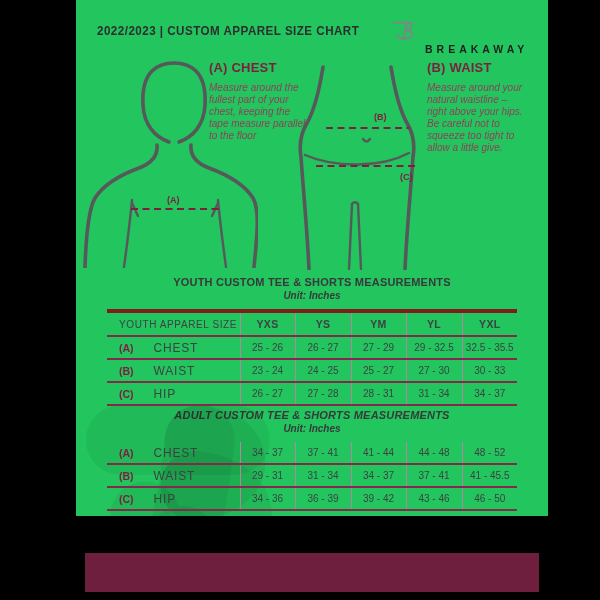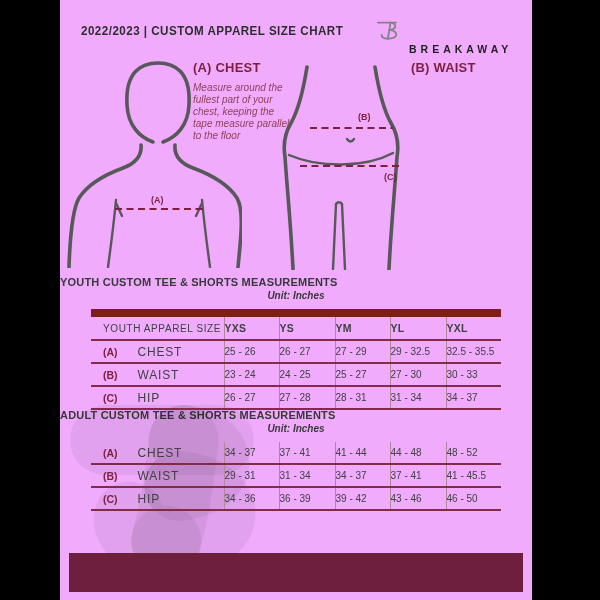--- a/index.html
+++ b/index.html
@@ -1,21 +1,21 @@
 <!DOCTYPE html>
 <html><head>
 <meta charset="utf-8">
 <style>
   html,body{margin:0;padding:0;background:#000;}
   #app{position:relative;width:600px;height:600px;background:#000;overflow:hidden;
        font-family:"Liberation Sans",sans-serif;-webkit-font-smoothing:antialiased;}
   .letterbox{position:absolute;top:0;height:600px;background:#000;}
   #lb-left{left:0;width:64px;}
   #lb-right{left:536px;width:64px;}
-  .page{position:absolute;left:60px;top:0;width:472px;height:600px;background:#f0abfc;}
+  .page{position:absolute;left:76px;top:0;width:472px;height:516px;background:#22c55e;}
 
   
   .hdr-title{position:absolute;left:21px;top:24px;font-size:12.5px;font-weight:bold;
              color:#2d2e2f;letter-spacing:.5px;transform:scaleX(.93);transform-origin:left center;
              white-space:nowrap;}
   .logo{position:absolute;left:315px;top:17px;width:28px;height:28px;}
   .brand{position:absolute;left:349px;top:26px;font-size:10.5px;font-weight:bold;
          letter-spacing:4px;color:#1f2021;white-space:nowrap;margin-top:17px;}
 
   
@@ -24,34 +24,34 @@
   #fig-right{left:219px;top:57px;width:124px;height:213px;}
   .ins{position:absolute;}
   #ins-chest{left:133px;top:60px;width:102px;}
   #ins-waist{left:351px;top:60px;width:118px;}
   #ins-hips{left:351px;top:162px;width:118px;}
   .ins-h{margin:0;font-size:13px;font-weight:bold;color:#7d1f3e;letter-spacing:.2px;}
   .ins-b{margin:7px 0 0;font-size:10px;font-style:italic;color:#8f4159;
          line-height:1.2;white-space:pre-line;}
 
   
-  .tbl-title{position:absolute;left:0;width:472px;font-weight:bold;
+  .tbl-title{position:absolute;left:0;width:472px;text-align:center;font-weight:bold;
              font-size:11px;color:#38393a;letter-spacing:.2px;}
   .tbl-unit{position:absolute;left:0;width:472px;text-align:center;font-size:10px;
             font-style:italic;font-weight:bold;color:#38393a;}
   #youth-title{top:276px;} #youth-unit{top:290px;}
-  #adult-title{top:409px;} #adult-unit{top:423px;}
+  #adult-title{top:409px;font-style:italic;} #adult-unit{top:423px;}
 
   
   table.size{position:absolute;left:31px;width:410px;border-collapse:collapse;
              table-layout:fixed;z-index:2;}
   #youth-table{top:309px;} #adult-table{top:442px;}
-  table.size td{height:21px;font-size:10px;color:#3f4142;padding:0;
+  table.size td{height:21px;font-size:10px;color:#3f4142;text-align:center;padding:0;
                 border-bottom:2px solid #83294a;}
-  table.size tr.hd td{height:22px;border-top:8px solid #7f1d1d;margin-top:24px;}
+  table.size tr.hd td{height:22px;border-top:4px solid #7f1d1d;margin-top:24px;}
   table.size td+td{border-left:1px solid #b2869b;}
   table.size td.lbl{text-align:left;padding-left:12px;}
   table.size tr.hd td.lbl{font-size:10px;letter-spacing:.6px;font-weight:normal;}
   table.size tr.hd td:not(.lbl){font-weight:bold;font-size:10.5px;letter-spacing:.3px;}
   .key{color:#7d1f3e;font-weight:bold;margin-right:4px;font-size:10.5px;}
   .nm{letter-spacing:.8px;font-size:12px;margin-left:16px;}
 
   
   #watermark{position:absolute;left:10px;top:405px;width:210px;height:175px;z-index:1;}
   .footer-bar{position:absolute;left:9px;top:553px;width:454px;height:39px;
@@ -112,20 +112,26 @@
     <div class="ins" id="ins-chest">
       <h3 class="ins-h">(A) CHEST</h3>
       <p class="ins-b">Measure around the
 fullest part of your
 chest, keeping the
 tape measure parallel
 to the floor</p>
     </div>
     <div class="ins" id="ins-waist">
       <h3 class="ins-h">(B) WAIST</h3>
+      <p class="ins-b">Measure around your
+natural waistline –
+right above your hips.
+Be careful not to
+squeeze too tight to
+allow a little give.</p>
     </div>
 
     <div class="tbl-title" id="youth-title">YOUTH CUSTOM TEE &amp; SHORTS MEASUREMENTS</div>
     <div class="tbl-unit" id="youth-unit">Unit: Inches</div>
     <table class="size" id="youth-table">
       <colgroup>
           <col style="width:133px">
           <col style="width:55px">
           <col style="width:56px">
           <col style="width:55px">

